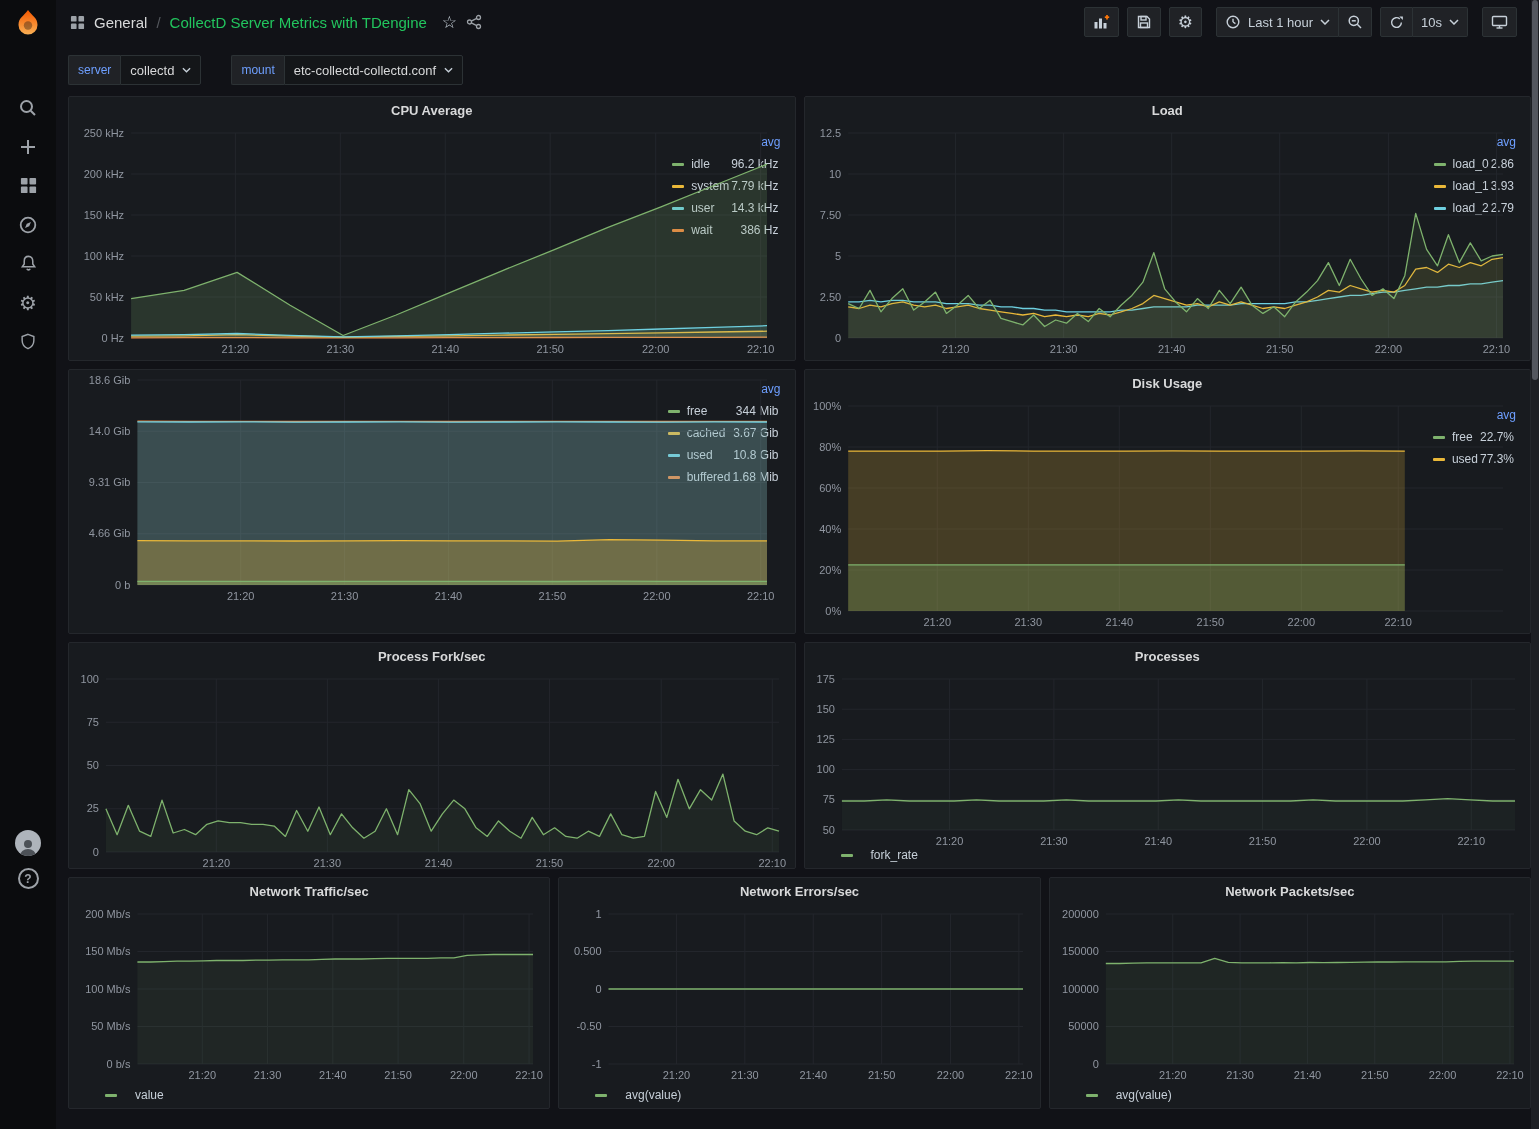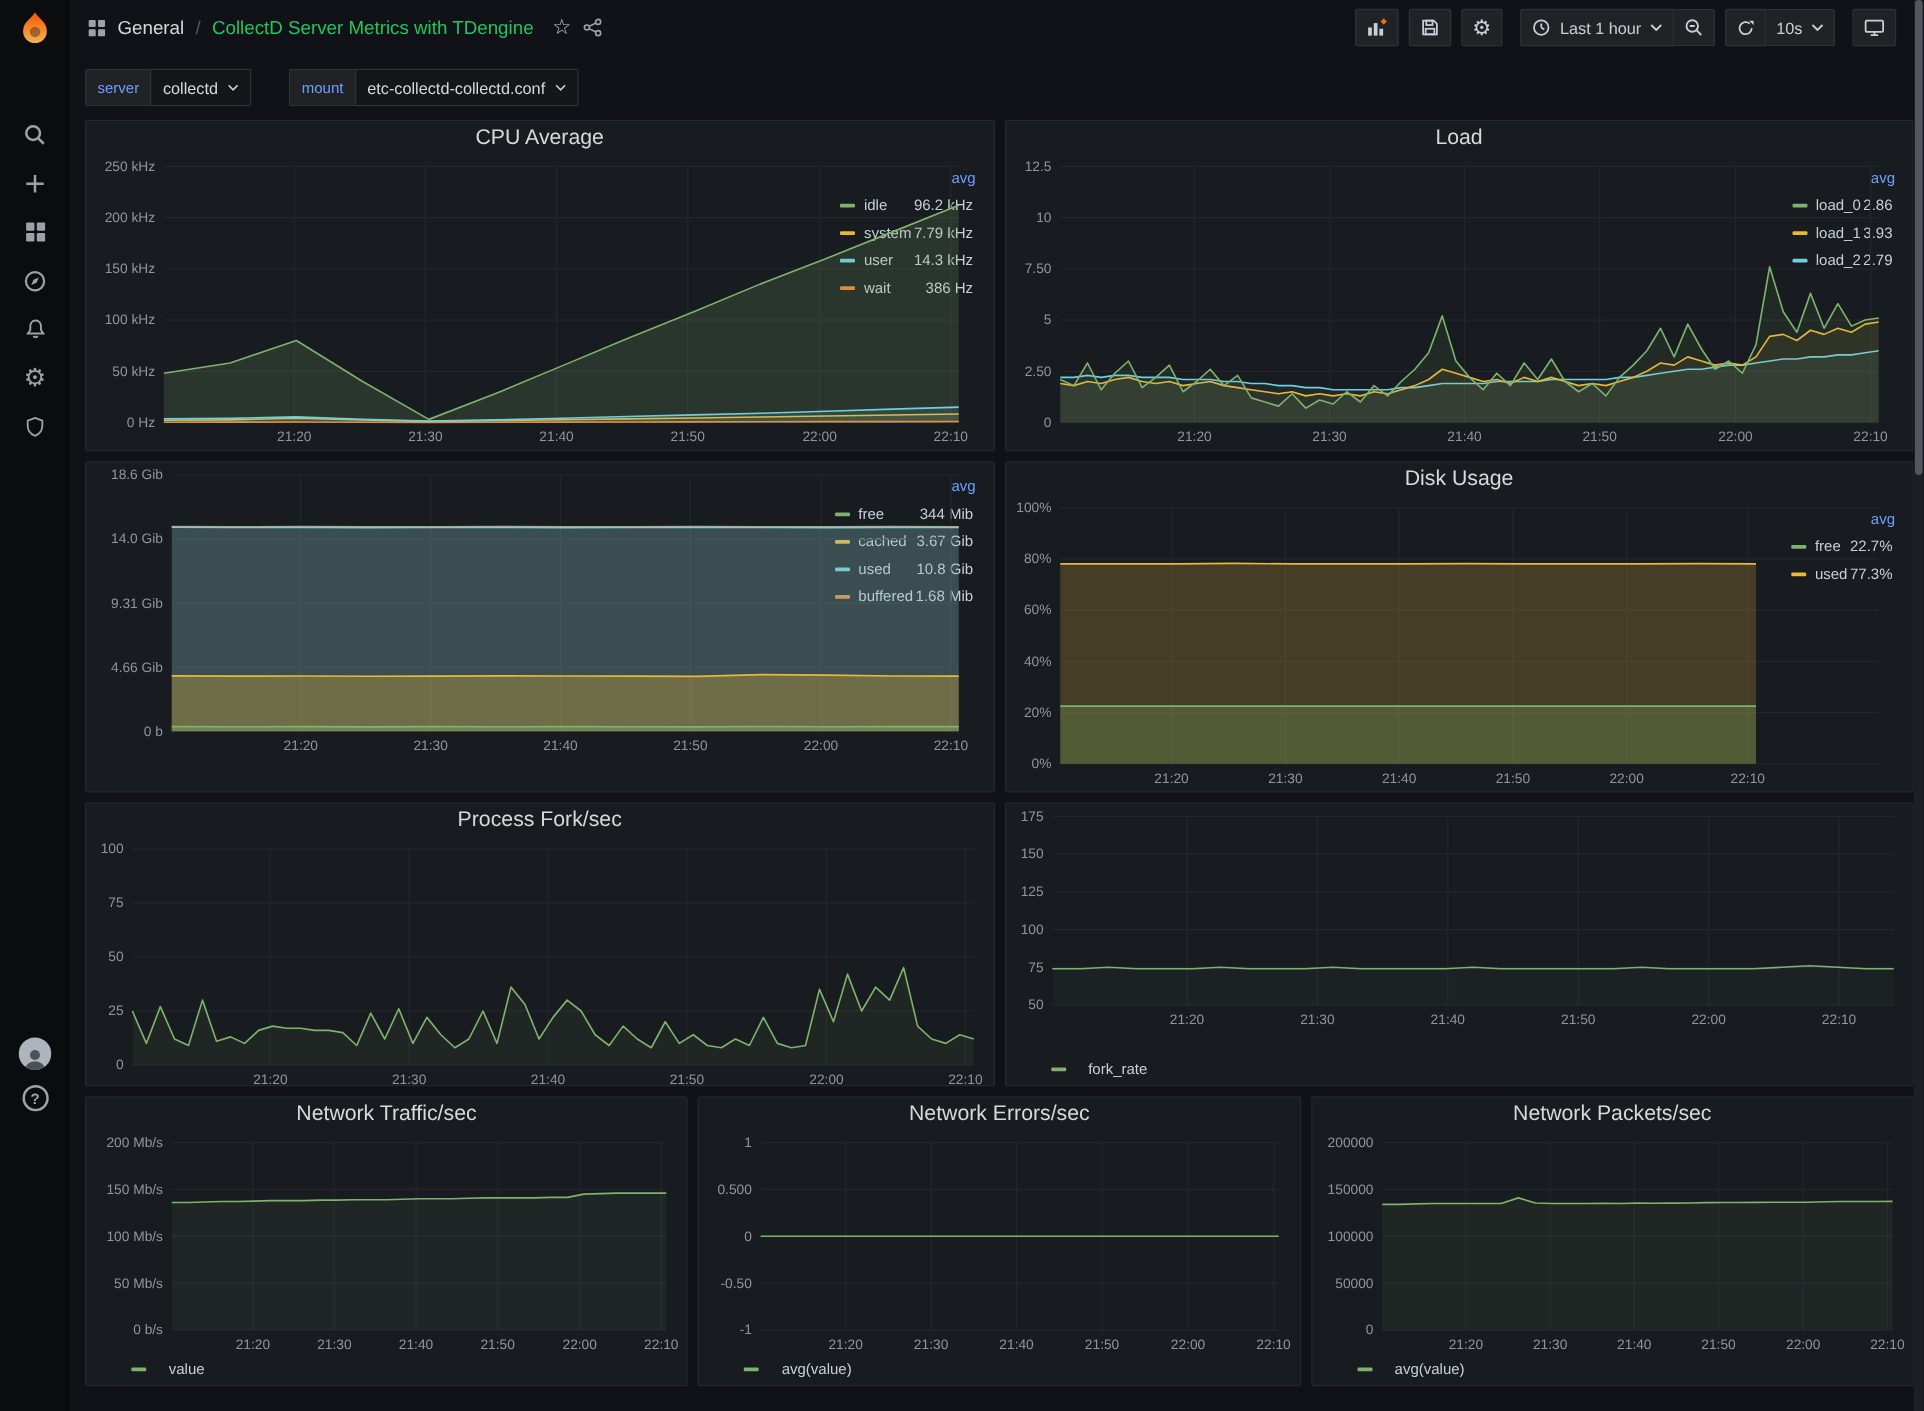--- a/index.html
+++ b/index.html
@@ -46,21 +46,21 @@
              display:flex;align-items:center;gap:8px;border-radius:0 2px 2px 0;cursor:pointer}
 
   
   .dash{flex:1;padding-left:12px;overflow:hidden}
   .row{display:flex;gap:8px;margin-bottom:8px}
   .row1,.row2{height:265px}
   .row3{height:227px}
   .row4{height:232px}
   .panel{flex:1;min-width:0;background:#181b1f;border:1px solid #24272c;border-radius:2px;display:flex;flex-direction:column}
   .panel-header{height:26px;flex:none;display:flex;align-items:center;justify-content:center;cursor:pointer}
-  .panel-title{font-size:17px;font-weight:400;color:#d8d9da}
+  .panel-title{font-size:13px;font-weight:700;color:#d8d9da}
   .panel-body{flex:1;min-height:0;display:flex;padding:0 4px 2px 4px}
   .panel-body.col{flex-direction:column}
   .chart{flex:1;min-width:0;min-height:0;position:relative}
   .chart svg{display:block}
   .chart text{font-size:11px;fill:#9096a0}
 
   .legend-right{flex:none;padding:12px 10px 0 2px;font-size:12px}
   .lg-head{color:#6e9fff;text-align:right;margin-bottom:3px}
   .lg-table td{padding:3px 0;white-space:nowrap}
   .dash-swatch{display:inline-block;width:12px;height:3px;border-radius:1px;vertical-align:middle}
@@ -541,20 +541,23 @@
                   <text x="588.2075" y="198" text-anchor="middle">22:00</text>
                   <line x1="699.269" x2="699.269" y1="10" y2="183" stroke="#23262c" stroke-width="1"></line>
                   <text x="699.269" y="198" text-anchor="middle">22:10</text>
                   <polygon points="32.9,183.0 32.9,139.8 44.1,165.7 55.3,136.3 66.6,162.2 77.8,167.4 89.0,131.1 100.2,164.0 111.4,160.5 122.6,165.7 133.9,155.3 145.1,151.9 156.3,153.6 167.5,153.6 178.7,155.3 190.0,155.3 201.2,157.1 212.4,167.4 223.6,141.5 234.8,162.2 246.0,138.0 257.3,165.7 268.5,144.9 279.7,158.8 290.9,169.2 302.1,162.2 313.4,139.8 324.6,165.7 335.8,120.7 347.0,134.6 358.2,162.2 369.4,144.9 380.7,131.1 391.9,139.8 403.1,158.8 414.3,167.4 425.5,151.9 436.8,162.2 448.0,169.2 459.2,148.4 470.4,165.7 481.6,158.8 492.9,167.4 504.1,169.2 515.3,162.2 526.5,167.4 537.7,144.9 548.9,165.7 560.2,169.2 571.4,167.4 582.6,122.5 593.8,148.4 605.0,110.3 616.3,139.8 627.5,120.7 638.7,131.1 649.9,105.1 661.1,151.9 672.3,162.2 683.6,165.7 694.8,158.8 706.0,162.2 706.0,183.0" fill="#7eb26d" fill-opacity="0.07"></polygon>
                   <polyline points="32.9,139.8 44.1,165.7 55.3,136.3 66.6,162.2 77.8,167.4 89.0,131.1 100.2,164.0 111.4,160.5 122.6,165.7 133.9,155.3 145.1,151.9 156.3,153.6 167.5,153.6 178.7,155.3 190.0,155.3 201.2,157.1 212.4,167.4 223.6,141.5 234.8,162.2 246.0,138.0 257.3,165.7 268.5,144.9 279.7,158.8 290.9,169.2 302.1,162.2 313.4,139.8 324.6,165.7 335.8,120.7 347.0,134.6 358.2,162.2 369.4,144.9 380.7,131.1 391.9,139.8 403.1,158.8 414.3,167.4 425.5,151.9 436.8,162.2 448.0,169.2 459.2,148.4 470.4,165.7 481.6,158.8 492.9,167.4 504.1,169.2 515.3,162.2 526.5,167.4 537.7,144.9 548.9,165.7 560.2,169.2 571.4,167.4 582.6,122.5 593.8,148.4 605.0,110.3 616.3,139.8 627.5,120.7 638.7,131.1 649.9,105.1 661.1,151.9 672.3,162.2 683.6,165.7 694.8,158.8 706.0,162.2" fill="none" stroke="#7eb26d" stroke-width="1.3" stroke-linejoin="round"></polyline>
                 </svg>
               </div>
           </div>
         </section>
         <section class="panel">
+          <div class="panel-header">
+              <span class="panel-title">Processes</span>
+            </div>
           <div class="panel-body col">
             <div class="chart">
                 <svg width="718" height="181" viewBox="0 0 718 181">
                   <line x1="32.9" x2="706" y1="161" y2="161" stroke="#23262c" stroke-width="1"></line>
                   <text x="25.9" y="164.5" text-anchor="end">50</text>
                   <line x1="32.9" x2="706" y1="130.8" y2="130.8" stroke="#23262c" stroke-width="1"></line>
                   <text x="25.9" y="134.3" text-anchor="end">75</text>
                   <line x1="32.9" x2="706" y1="100.6" y2="100.6" stroke="#23262c" stroke-width="1"></line>
                   <text x="25.9" y="104.1" text-anchor="end">100</text>
                   <line x1="32.9" x2="706" y1="70.4" y2="70.4" stroke="#23262c" stroke-width="1"></line>

